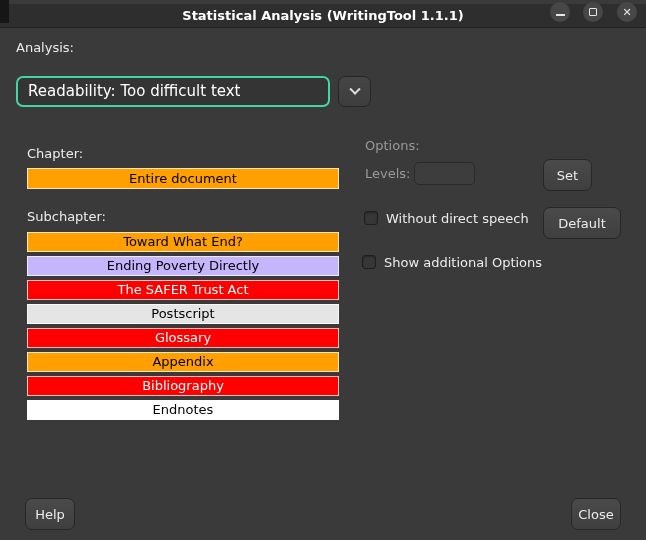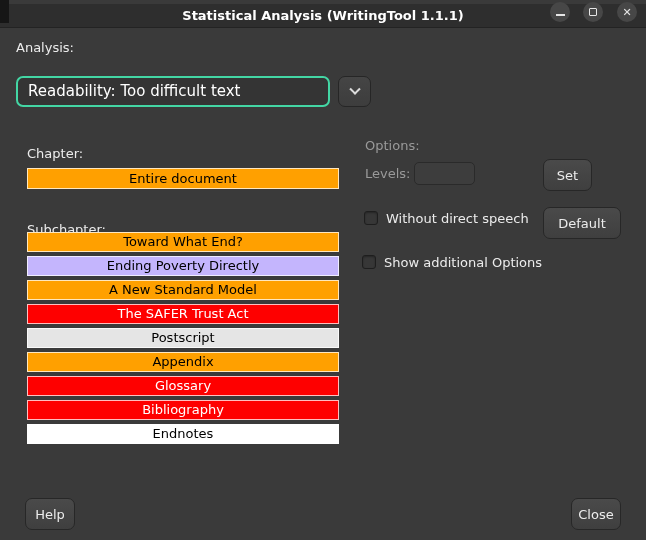--- a/index.html
+++ b/index.html
@@ -112,29 +112,28 @@
 <div class="combo-entry">Readability: Too difficult text</div>
 <div class="combo-arrow-btn">
   <span class="chevron"></span>
 </div>
 
 <div class="label" style="left:27px; top:146px;">Chapter:</div>
 <div class="chapter-list">
     <div class="bar" style="background: rgb(255, 160, 0); color: rgb(0, 0, 0);">Entire document</div>
   </div>
 
-<div class="label" style="left:27px; top:222px;text-align:center;">Subchapter:</div>
+<div class="label" style="left:27px; top:209px;text-align:center;">Subchapter:</div>
 <div class="subchapter-list">
     <div class="bar" style="background: rgb(255, 160, 0); color: rgb(0, 0, 0);">Toward What End?</div>
     <div class="bar" style="background: #c4b5fd; color: rgb(0, 0, 0);">Ending Poverty Directly</div>
-    <div class="bar" style="background: rgb(255, 160, 0); color: rgb(0, 0, 0);">A New Standard Model</div>
     <div class="bar" style="background: rgb(254, 0, 0); color: rgb(255, 255, 255);">The SAFER Trust Act</div>
     <div class="bar" style="background: #e5e5e5; color: rgb(0, 0, 0); text-align: center;">Postscript</div>
+    <div class="bar" style="background: rgb(254, 0, 0); color: rgb(255, 255, 255);">Glossary</div>
     <div class="bar" style="background: rgb(255, 160, 0); color: rgb(0, 0, 0);">Appendix</div>
-    <div class="bar" style="background: rgb(254, 0, 0); color: rgb(255, 255, 255);">Glossary</div>
     <div class="bar" style="background: rgb(254, 0, 0); color: rgb(255, 255, 255);">Bibliography</div>
     <div class="bar" style="background: rgb(255, 255, 255); color: rgb(0, 0, 0);">Endnotes</div>
   </div>
 
 <div class="label dim" style="left:365px; top:138px;">Options:</div>
 <div class="label dim" style="left:365px; top:166px;">Levels:</div>
 <input class="levels-input" type="text" value="" style="">
 <div class="btn btn-set">Set</div>
 
 <div class="checkbox" style="left:364px; top:211px;"></div>

